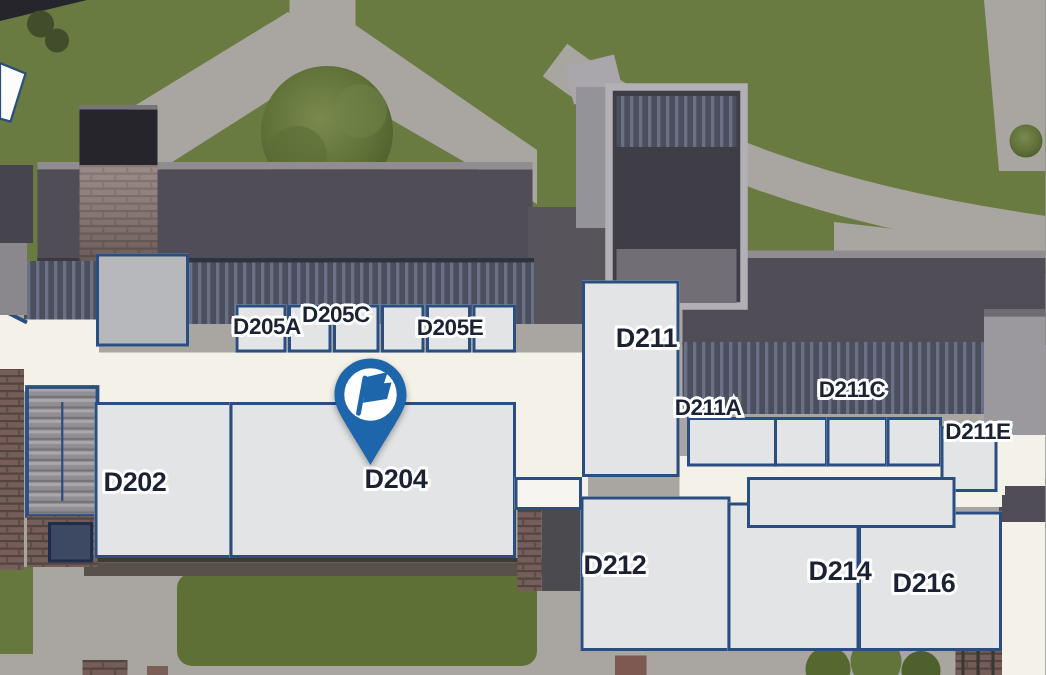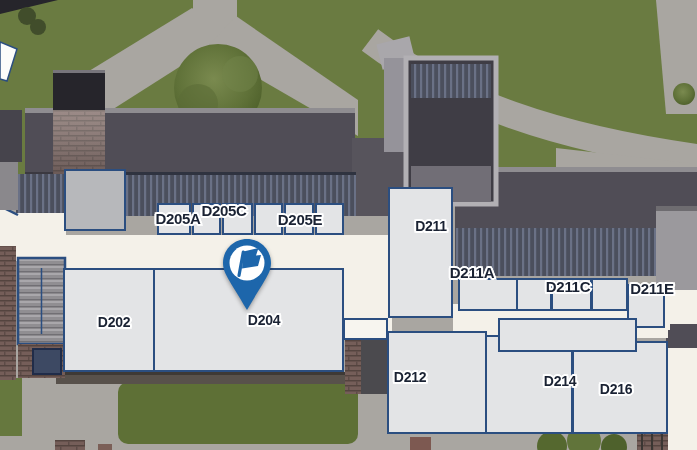--- a/index.html
+++ b/index.html
@@ -8,21 +8,21 @@
   .stage svg.terrain{position:absolute;left:0;top:0;z-index:1;}
   .room{position:absolute;background:#e3e4e6;border:2px solid #2b4e80;
         box-sizing:border-box;z-index:10;}
   .room.darker{background:#b7b8bb;}
   .room.white{background:#f7f5ef;}
   .rlabel{position:absolute;transform:translate(-50%,-50%);z-index:20;
           font-weight:700;color:#1a2233;white-space:nowrap;letter-spacing:-0.3px;
           -webkit-text-stroke:3.5px #ffffff;paint-order:stroke fill;
           text-shadow:-1px -1px 0 #fff,1px -1px 0 #fff,-1px 1px 0 #fff,1px 1px 0 #fff,
                       -2px 0 0 #fff,2px 0 0 #fff,0 -2px 0 #fff,0 2px 0 #fff;}
-  .sz15{font-size:15px;} .sz17{font-size:14px;}
+  .sz15{font-size:15px;} .sz17{font-size:18px;}
   .pin{position:absolute;left:219px;top:237px;z-index:30;
        filter:drop-shadow(0 2px 2px rgba(0,0,0,0.35));cursor:pointer;}
   
   #room-sq   {left:64px; top:169px; width:62px; height:62px;}
   #room-205a {left:157px;top:203px; width:34px; height:32px;}
   #room-205b {left:192px;top:203px; width:29px; height:32px;}
   #room-205c {left:222px;top:203px; width:31px; height:32px;}
   #room-205d {left:254px;top:203px; width:29px; height:32px;}
   #room-205e {left:284px;top:203px; width:30px; height:32px;}
   #room-205f {left:315px;top:203px; width:29px; height:32px;}
@@ -197,23 +197,23 @@
   <div class="room" id="room-d214"></div>
   <div class="room" id="room-d216"></div>
   <div class="room" id="room-u"></div>
   <div class="room white" id="room-s"></div>
 
   <span class="rlabel sz15" style="left:178px;top:218px">D205A</span>
   <span class="rlabel sz15" style="left:224px;top:210px">D205C</span>
   <span class="rlabel sz15" style="left:300px;top:219px">D205E</span>
   <span class="rlabel sz17" style="left:431px;top:226px">D211</span>
   <span class="rlabel sz15" style="left:472px;top:272px">D211A</span>
-  <span class="rlabel sz15" style="left:568px;top:286px">D211C</span>
+  <span class="rlabel sz15" style="left:568px;top:260px">D211C</span>
   <span class="rlabel sz15" style="left:652px;top:288px">D211E</span>
-  <span class="rlabel sz17" style="left:114px;top:322px">D202</span>
+  <span class="rlabel sz17" style="left:90px;top:322px">D202</span>
   <span class="rlabel sz17" style="left:264px;top:320px">D204</span>
   <span class="rlabel sz17" style="left:410px;top:377px">D212</span>
   <span class="rlabel sz17" style="left:560px;top:381px">D214</span>
   <span class="rlabel sz17" style="left:616px;top:389px">D216</span>
 
   <svg class="pin" width="56" height="78" viewBox="0 0 56 78">
     <path d="M28 2C14.7 2 4 12.7 4 26c0 10 5.5 15.5 24 47 18.5-31.5 24-37 24-47C52 12.7 41.3 2 28 2z" fill="#1d66ab"></path>
     <circle cx="28" cy="26" r="17.5" fill="#ffffff"></circle>
     <g>
       <path d="M24.3 15 L20 38.5" stroke="#1d66ab" stroke-width="3.2" stroke-linecap="round" fill="none"></path>

